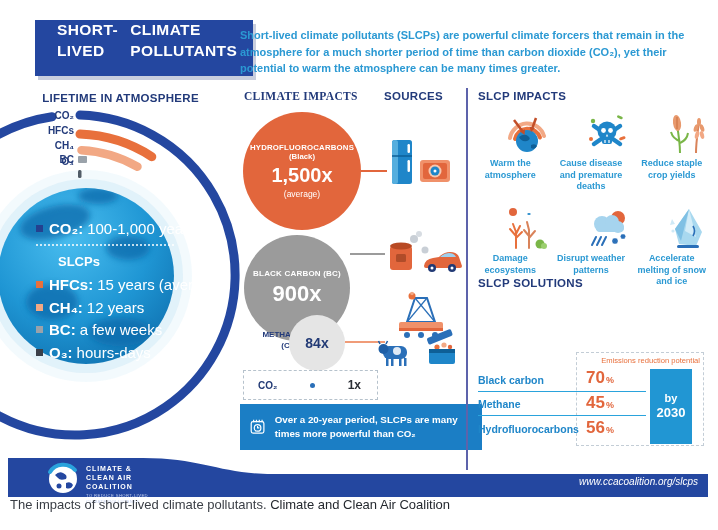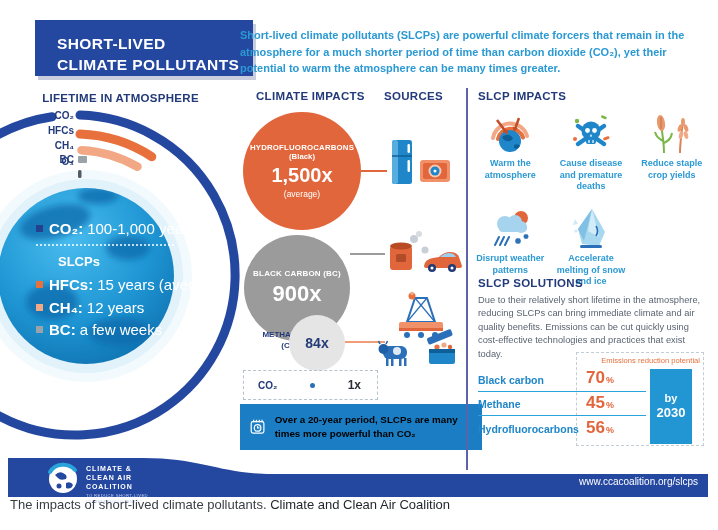--- a/index.html
+++ b/index.html
@@ -1,54 +1,54 @@
 <!DOCTYPE html>
 <html><head>
 <meta charset="utf-8">
 <style>
   html,body{margin:0;padding:0;background:#fff;}
   body{width:718px;height:530px;font-family:"Liberation Sans","DejaVu Sans",sans-serif;}
   #stage{position:relative;width:718px;height:530px;overflow:hidden;background:#fff;}
   .abs{position:absolute;}
   .h{font-weight:bold;color:#223a7a;font-size:11.5px;letter-spacing:.3px;}
   .title-box{background:#2447a0;color:#fff;font-weight:bold;font-size:15.5px;line-height:1.35;
-    display:flex;flex-direction:column;justify-content:flex-end;padding-left:22px;letter-spacing:.4px;
+    display:flex;flex-direction:row;justify-content:space-between;padding-left:22px;letter-spacing:.4px;
     box-shadow:3px 4px 0 rgba(34,58,122,.25);}
   .intro{color:#2b99d3;font-size:11px;line-height:1.5;font-weight:bold;}
   .gas-label{font-size:10px;font-weight:bold;color:#223a7a;text-align:right;width:54px;}
   .legend{color:#fff;}
   .leg-row{display:flex;align-items:center;margin-bottom:5.5px;font-size:15px;white-space:nowrap;}
   .leg-row b{margin-right:4px;}
   .bullet{width:7px;height:7px;margin-right:6px;flex:0 0 7px;}
   .b-co2{background:#24418f;} .b-hfc{background:#e8703c;} .b-ch4{background:#f2a884;}
   .b-bc{background:#9aa2aa;} .b-o3{background:#3a3f49;}
   .dotted{border-top:2px dotted rgba(255,255,255,.75);width:138px;margin:7px 0 8px;}
   .slcps{font-size:13px;font-weight:bold;margin:0 0 7px 22px;}
   .circle{border-radius:50%;color:#fff;display:flex;flex-direction:column;align-items:center;justify-content:center;text-align:center;}
   .conn{height:2px;}
   .mt-label{font-size:8px;font-weight:bold;color:#223a7a;text-align:right;line-height:1.35;}
   .dash-box{border:1.6px dashed #b6c2cc;display:flex;align-items:center;}
-  .banner{background:#1b7ec5;color:#000000;display:flex;align-items:center;padding:0 10px;gap:9px;}
+  .banner{background:#1b7ec5;color:#ffffff;display:flex;align-items:center;padding:0 10px;gap:9px;}
   .banner .txt{font-size:9.8px;font-weight:bold;line-height:1.4;}
   .divider{width:1.5px;background:#5d63ab;}
   .imp-grid{display:grid;grid-template-columns:repeat(3,1fr);column-gap:4px;row-gap:9px;}
-  .imp-cell{display:flex;flex-direction:column;align-items:center;}
+  .imp-cell{display:flex;flex-direction:column;align-items:flex-end;}
   .imp-ic{height:48px;display:flex;align-items:flex-end;justify-content:center;}
   .imp-lb{font-size:9px;font-weight:bold;color:#2b99d3;text-align:center;line-height:1.3;margin-top:3px;}
   .sol-body{font-size:9.3px;color:#5a6472;line-height:1.45;}
   .tbl-label{font-size:10.5px;font-weight:bold;color:#1f86c9;}
   .pct{display:flex;align-items:baseline;color:#e2663c;font-weight:bold;}
   .pct .pv{font-size:17px;} .pct .pu{font-size:9px;margin-left:1px;}
   .sep{height:1px;background:#2aa3dc;}
   .by-box{background:#2196d3;color:#fff;font-weight:bold;display:flex;flex-direction:column;align-items:center;justify-content:center;line-height:1.3;}
   .by1{font-size:11px;} .by2{font-size:13px;}
   .col-head{font-size:7.6px;color:#e8703c;text-align:right;}
   .logo-text{color:#fff;font-weight:bold;font-size:7px;line-height:1.3;letter-spacing:.9px;}
   .tagline{font-size:4.2px;letter-spacing:.4px;color:#c7d2ee;font-weight:normal;line-height:1.4;margin-top:2px;}
-  .url{color:#fff;font-size:10px;text-align:right;}
+  .url{color:#fff;font-size:10px;text-align:right;font-style:italic;}
   .caption{font-size:13px;color:#3a3e45;}
   .caption .src{color:#24282e;}
 </style>
 </head>
 <body>
 
 <div id="stage">
 
   <div class="abs title-box" style="left:35px;top:20px;width:196px;height:56px;">
     <div>SHORT-LIVED</div>
@@ -117,23 +117,28 @@
     <div class="leg-row">
       <i class="bullet b-ch4"></i>
       <b>CH₄:</b>
       <span>12 years</span>
     </div>
     <div class="leg-row">
       <i class="bullet b-bc"></i>
       <b>BC:</b>
       <span>a few weeks</span>
     </div>
-  </div>
-
-  <div class="abs h" style="left:256px;top:90px;">CLIMATE IMPACTS</div>
+    <div class="leg-row">
+      <i class="bullet b-o3"></i>
+      <b>O₃:</b>
+      <span>hours-days</span>
+    </div>
+  </div>
+
+  <div class="abs h" style="left:244px;top:90px;font-family:Liberation Serif, serif;">CLIMATE IMPACTS</div>
   <div class="abs h" style="left:384px;top:90px;">SOURCES</div>
 
   <div class="abs circle" style="left:243px;top:112px;width:118px;height:118px;background:#e2663c;">
     <div style="font-size:7.8px;font-weight:bold;letter-spacing:.2px;">HYDROFLUOROCARBONS</div>
     <div style="font-size:7.8px;font-weight:bold;">(Black)</div>
     <div style="font-size:20px;font-weight:bold;margin-top:3px;">1,500x</div>
     <div style="font-size:8.5px;margin-top:2px;">(average)</div>
   </div>
   <div class="abs conn" style="left:361px;top:170px;width:26px;background:#e2663c;"></div>
 
@@ -296,20 +301,33 @@
           <ellipse cx="36" cy="17" rx="2" ry="4" fill="#e8996d" transform="rotate(-20 36 17)"></ellipse>
           <ellipse cx="31" cy="24" rx="2" ry="4" fill="#f2a884" transform="rotate(15 31 24)"></ellipse>
           <ellipse cx="36" cy="24" rx="2" ry="4" fill="#f2a884" transform="rotate(-15 36 24)"></ellipse>
         </svg>
       </div>
       <div class="imp-lb">Reduce staple crop yields</div>
     </div>
     <div class="imp-cell">
       <div class="imp-ic">
         <svg width="44" height="44" viewBox="0 0 44 44">
+          <circle cx="8" cy="6" r="4" fill="#e2663c"></circle>
+          <path d="M22 8 q2 -2 4 0 q-2 2 -4 0z" fill="#1f86c9"></path>
+          <path d="M11 42 L11 26 M11 30 L5 23 M11 32 L17 26 M11 26 L8 18 M11 28 L15 20" fill="none" stroke="#e8703c" stroke-width="2" stroke-linecap="round"></path>
+          <path d="M24 42 L24 24 M24 30 L19 24 M24 32 L30 25 M24 24 L22 16" fill="none" stroke="#d9835a" stroke-width="2" stroke-linecap="round"></path>
+          <circle cx="35" cy="38" r="4.5" fill="#7ab648"></circle>
+          <circle cx="39" cy="40" r="3" fill="#9bcf6e"></circle>
+        </svg>
+      </div>
+      <div class="imp-lb">Damage ecosystems</div>
+    </div>
+    <div class="imp-cell">
+      <div class="imp-ic">
+        <svg width="44" height="44" viewBox="0 0 44 44">
           <circle cx="33" cy="12" r="7" fill="#e2663c"></circle>
           <circle cx="17" cy="18" r="8" fill="#a6d4ee"></circle>
           <circle cx="27" cy="16" r="7" fill="#a6d4ee"></circle>
           <circle cx="33" cy="21" r="6" fill="#a6d4ee"></circle>
           <rect x="11" y="18" width="28" height="8" rx="4" fill="#a6d4ee"></rect>
           <line x1="11" y1="31" x2="7" y2="39" stroke="#2a6fb8" stroke-width="2" stroke-linecap="round"></line>
           <line x1="16" y1="31" x2="12" y2="39" stroke="#2a6fb8" stroke-width="2" stroke-linecap="round"></line>
           <line x1="21" y1="31" x2="17" y2="39" stroke="#2a6fb8" stroke-width="2" stroke-linecap="round"></line>
           <path d="M30 32 v6 M27 35 h6 M27.8 32.8 l4.4 4.4 M32.2 32.8 l-4.4 4.4" stroke="#2a6fb8" stroke-width="1.4"></path>
           <path d="M38 28 v5 M35.5 30.5 h5 M36.2 28.8 l3.6 3.6 M39.8 28.8 l-3.6 3.6" stroke="#2a6fb8" stroke-width="1.3"></path>
@@ -327,21 +345,20 @@
           <circle cx="7" cy="25" r="1.6" fill="#cfe9f6"></circle>
           <rect x="11" y="39" width="22" height="3" rx="1.5" fill="#2a6fb8"></rect>
           <path d="M27 20 q3 5 0 10" fill="none" stroke="#2a6fb8" stroke-width="1.6"></path>
         </svg>
       </div>
       <div class="imp-lb">Accelerate melting of snow and ice</div>
     </div>
   </div>
 
   <div class="abs h" style="left:478px;top:277px;">SLCP SOLUTIONS</div>
-  <div class="abs sol-body" style="left:478px;top:294px;width:230px;">Due to their relatively short lifetime in the atmosphere, reducing SLCPs can bring immediate climate and air quality benefits. Emissions can be cut quickly using cost-effective technologies and practices that exist today.</div>
 
   <div class="abs" style="left:576px;top:352px;width:126px;height:92px;border:1.6px dashed #c3cdd6;"></div>
   <div class="abs col-head" style="left:578px;top:356px;width:122px;">Emissions reduction potential</div>
 
   <div class="abs tbl-label" style="left:478px;top:374px;">Black carbon</div>
   <div class="abs pct" style="left:586px;top:368px;">
     <span class="pv">70</span>
     <span class="pu">%</span>
   </div>
   <div class="abs sep" style="left:478px;top:391px;width:168px;"></div>

